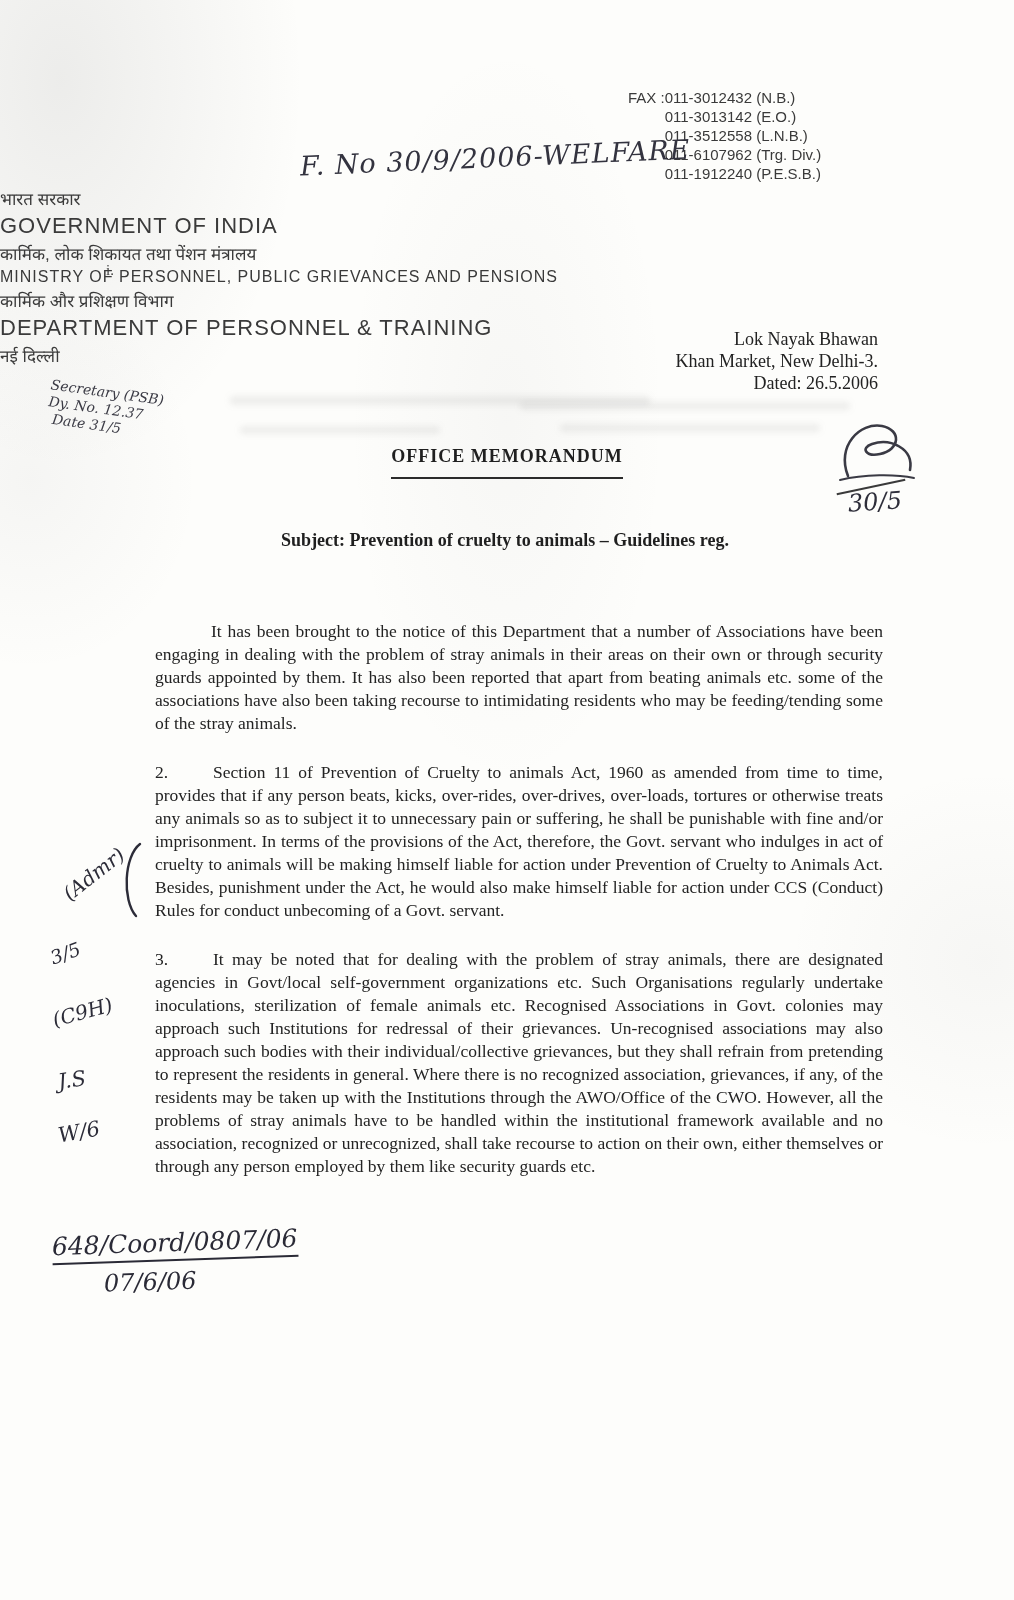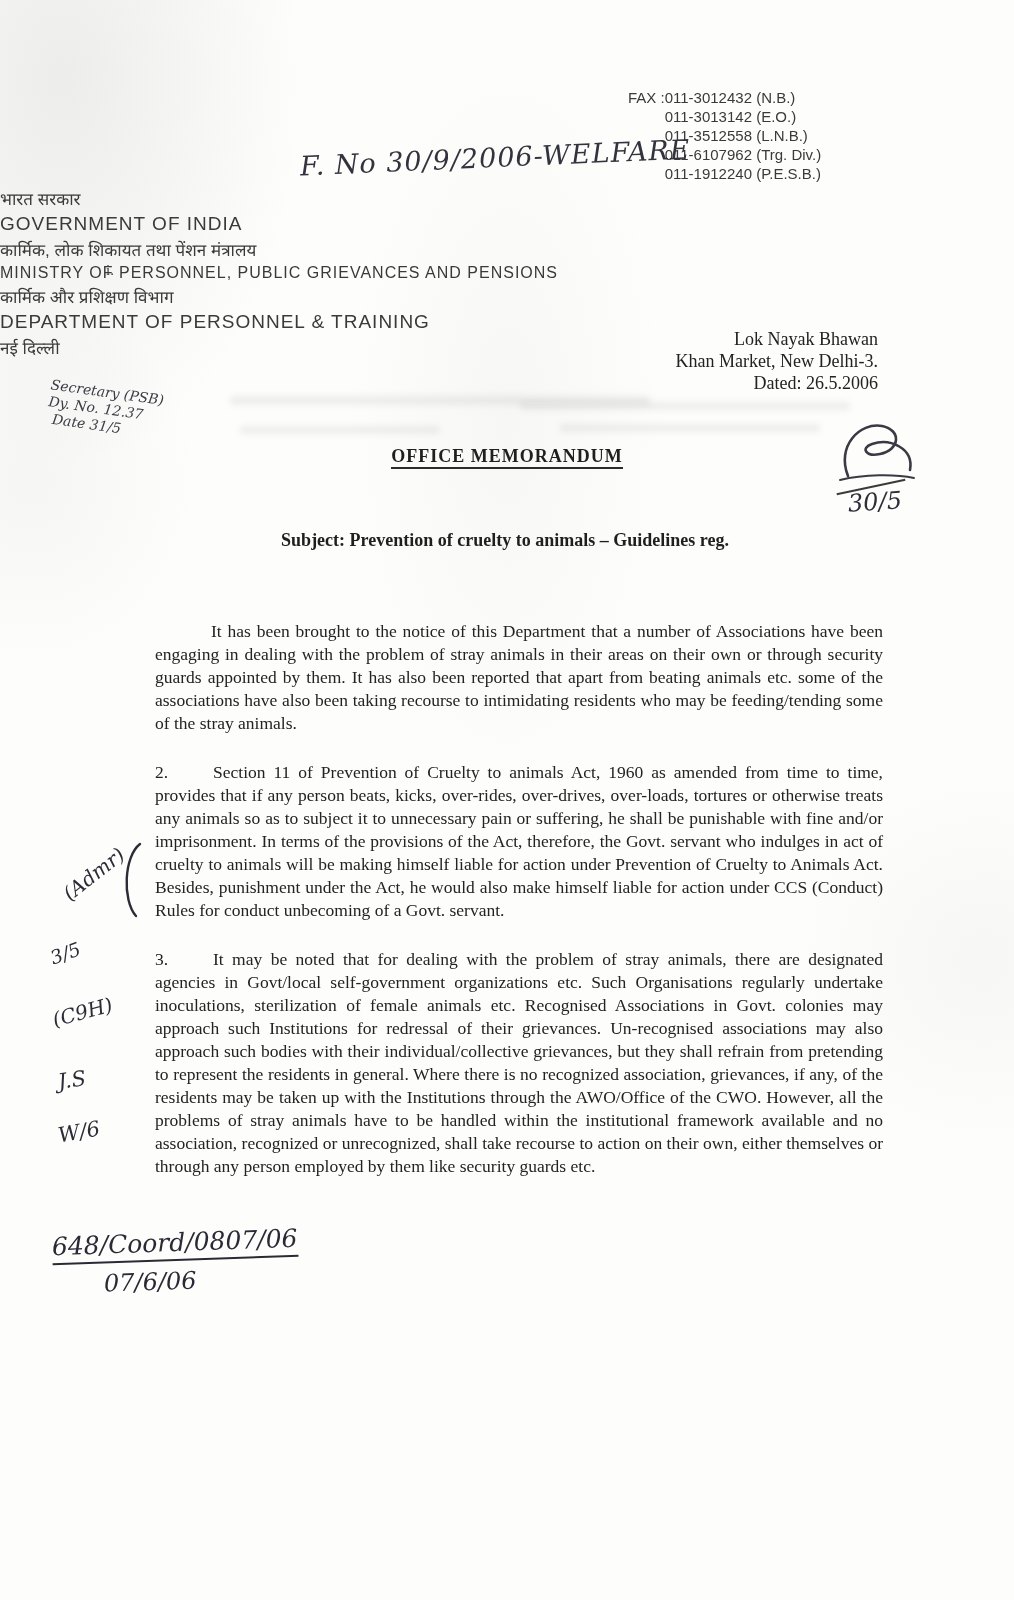--- a/index.html
+++ b/index.html
@@ -35,21 +35,21 @@
     transform:rotate(-2.5deg);letter-spacing:1px;white-space:nowrap;
   }
   
   .letterhead{
     position:absolute;left:0;top:184px;width:920px;
     font-family:"Liberation Sans", sans-serif;
     color:#3a3a3a;
   }
   .letterhead div{margin:3px 0;}
   .lh-hindi{font-size:17px;}
-  .lh-en{font-size:19px;letter-spacing:1px;}
+  .lh-en{font-size:22px;letter-spacing:1px;}
   .lh-en-big{font-size:16px;letter-spacing:1px;}
   
   .address-block{
     position:absolute;right:136px;top:328px;
     text-align:right;font-size:18px;line-height:22px;color:#222;margin-left:23px;
   }
   
   .receipt-stamp{
     position:absolute;left:48px;top:384px;
     transform:rotate(8deg);
@@ -65,21 +65,21 @@
   .artifact-1{left:230px;top:396px;width:420px;height:9px;}
   .artifact-2{left:520px;top:402px;width:330px;height:8px;}
   .artifact-3{left:240px;top:426px;width:200px;height:8px;}
   .artifact-4{left:560px;top:424px;width:260px;height:8px;}
   
   .memo-title{
     position:absolute;left:0;width:1014px;top:446px;text-align:center;
   }
   .memo-title span{
     font-size:18px;font-weight:bold;letter-spacing:1px;
-    border-bottom:2px solid #2b2b2b;padding-bottom:1px;color:#1f1f1f;
+    border-bottom:2px solid #2b2b2b;padding-bottom:11px;color:#1f1f1f;
   }
   
   .signature{position:absolute;left:830px;top:418px;width:90px;height:70px;}
   .signature svg{width:100%;height:100%;}
   .signature-note{
     position:absolute;left:848px;top:488px;
     font-family:"DejaVu Serif", serif;font-style:italic;
     font-size:24px;color:#2e2e3a;transform:rotate(-4deg);
   }
   .signature-note-line{

